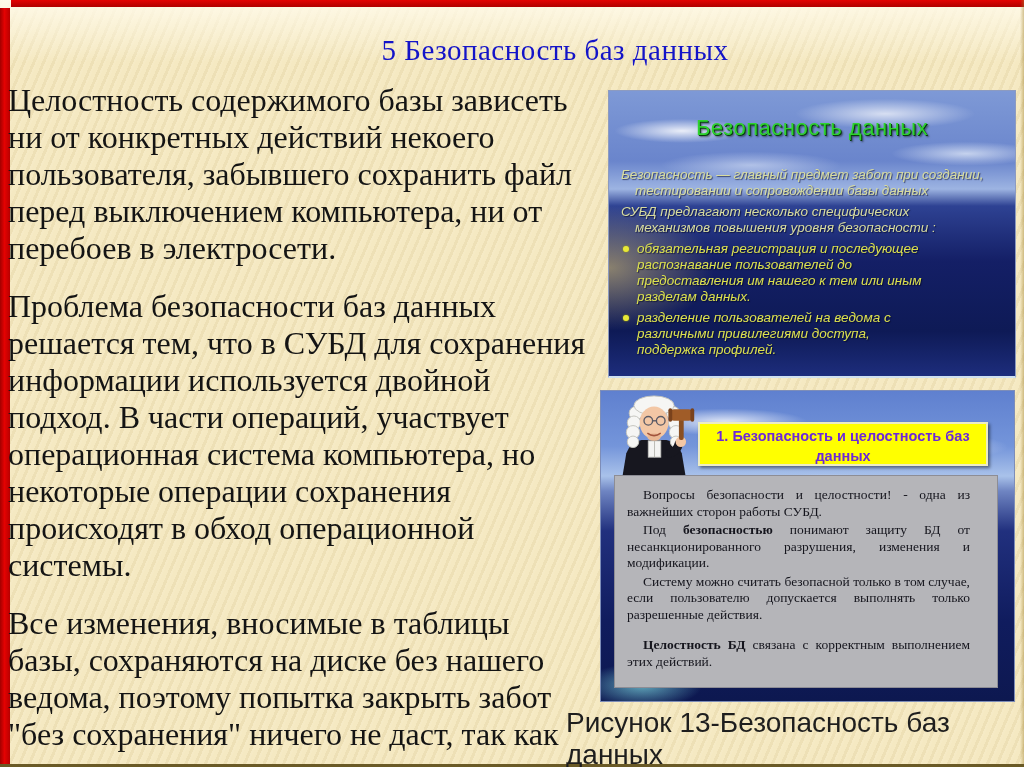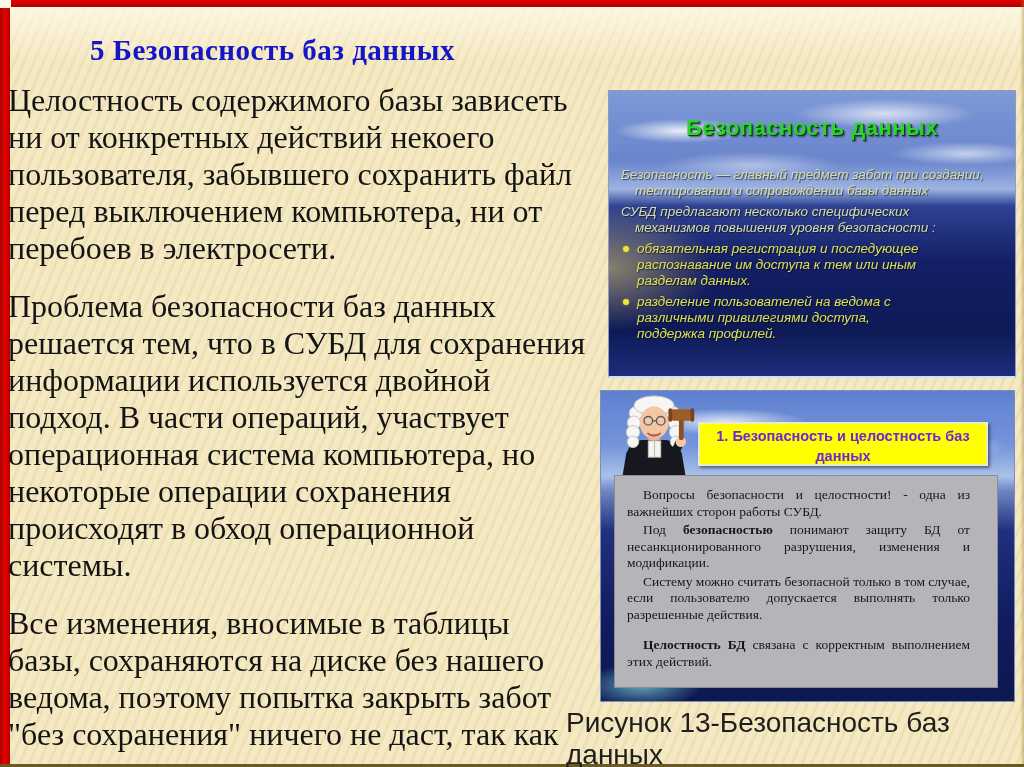--- a/index.html
+++ b/index.html
@@ -13,41 +13,41 @@
   
   .bar-left{position:absolute;left:0;top:8px;width:10px;height:759px;
     background:linear-gradient(90deg,#a30000,#e40202 45%,#b80000);}
   .bar-top{position:absolute;left:11px;top:0;right:0;height:7px;
     background:linear-gradient(180deg,#e40202,#b00000);}
   .edge-right{position:absolute;right:0;top:0;width:4px;height:767px;
     background:linear-gradient(90deg, rgba(160,130,50,.0), rgba(160,130,50,.45));}
   .edge-bottom{position:absolute;left:0;bottom:0;width:1024px;height:3px;background:#6a5a26;}
 
   
-  .page-title{position:absolute;left:90px;top:34px;width:930px;text-align:left;
-    font-size:29px;font-weight:bold;color:#1414c8;letter-spacing:.5px;}
+  .page-title{position:absolute;left:90px;top:34px;width:930px;text-align:center;
+    font-size:29px;font-weight:normal;color:#1414c8;letter-spacing:.5px;}
 
   
   .main-text{position:absolute;left:8px;top:82px;width:580px;color:#141414;
     font-size:32px;line-height:37px;}
   .main-text p{margin:0 0 21px 0;}
 
   
   .slide-top{position:absolute;left:608px;top:90px;width:406px;height:285px;
     border:1px solid #8d9bc0;border-bottom:2px solid #cfe0f0;
     background:
       radial-gradient(150px 90px at 0% 62%, rgba(255,226,120,.50), transparent 70%),
       radial-gradient(90px 16px at 18% 14%, rgba(255,255,255,.85), transparent 75%),
       radial-gradient(120px 20px at 68% 8%, rgba(255,255,255,.7), transparent 75%),
       radial-gradient(100px 16px at 88% 22%, rgba(245,250,255,.65), transparent 75%),
       radial-gradient(120px 18px at 35% 26%, rgba(240,246,255,.5), transparent 75%),
       linear-gradient(180deg,#7e99d6 0px,#6a85cc 70px,#9db4e2 98px,#2e4293 115px,#141f66 170px,#0e1a56 240px,#1d2d7c 285px);
     font-family:"Liberation Sans",sans-serif;}
   .slide-top-title{position:absolute;top:24px;left:0;width:100%;text-align:center;
-    font-size:22px;font-weight:bold;color:#2ed22e;letter-spacing:.5px;
+    font-size:22px;font-weight:normal;color:#2ed22e;letter-spacing:.5px;
     text-shadow:1px 1px 0 #06400c, 2px 2px 2px rgba(0,0,0,.55);}
   .st-body{position:absolute;top:76px;left:10px;right:6px;font-size:13.5px;line-height:16px;
     color:#d8dc9e;text-shadow:1px 1px 1px rgba(0,0,30,.6);}
   .st-body .ln{position:relative;padding-left:2px;font-style:italic;}
   .st-body .ind{padding-left:16px;}
   .st-body .b{padding-left:18px;color:#dce14e;}
   .st-body .bind{padding-left:18px;color:#dce14e;}
   .st-body .gap{margin-top:5px;}
   .dot{position:absolute;left:4px;top:5px;width:6px;height:6px;border-radius:50%;
     background:#e8e838;box-shadow:0 0 2px #aa0;}
@@ -96,21 +96,22 @@
   </div>
 
   <div class="slide-top">
     <div class="slide-top-title">Безопасность данных</div>
     <div class="st-body">
       <div class="ln">Безопасность — главный предмет забот при создании,</div>
       <div class="ln ind">тестировании и сопровождении базы данных</div>
       <div class="ln gap">СУБД предлагают несколько специфических</div>
       <div class="ln ind">механизмов повышения уровня безопасности :</div>
       <div class="ln b gap"><span class="dot"></span><span>обязательная регистрация и последующее</span></div>
-      <div class="ln bind">распознавание им доступа к тем или иным</div>
+      <div class="ln bind">распознавание пользователей до</div>
+      <div class="ln bind">предоставления им нашего к тем или иным</div>
       <div class="ln bind">разделам данных.</div>
       <div class="ln b gap"><span class="dot"></span><span>разделение пользователей на ведома с</span></div>
       <div class="ln bind">различными привилегиями доступа,</div>
       <div class="ln bind">поддержка профилей.</div>
     </div>
   </div>
 
   <div class="slide-bottom">
     <svg class="judge" viewBox="0 0 94 92">
 

